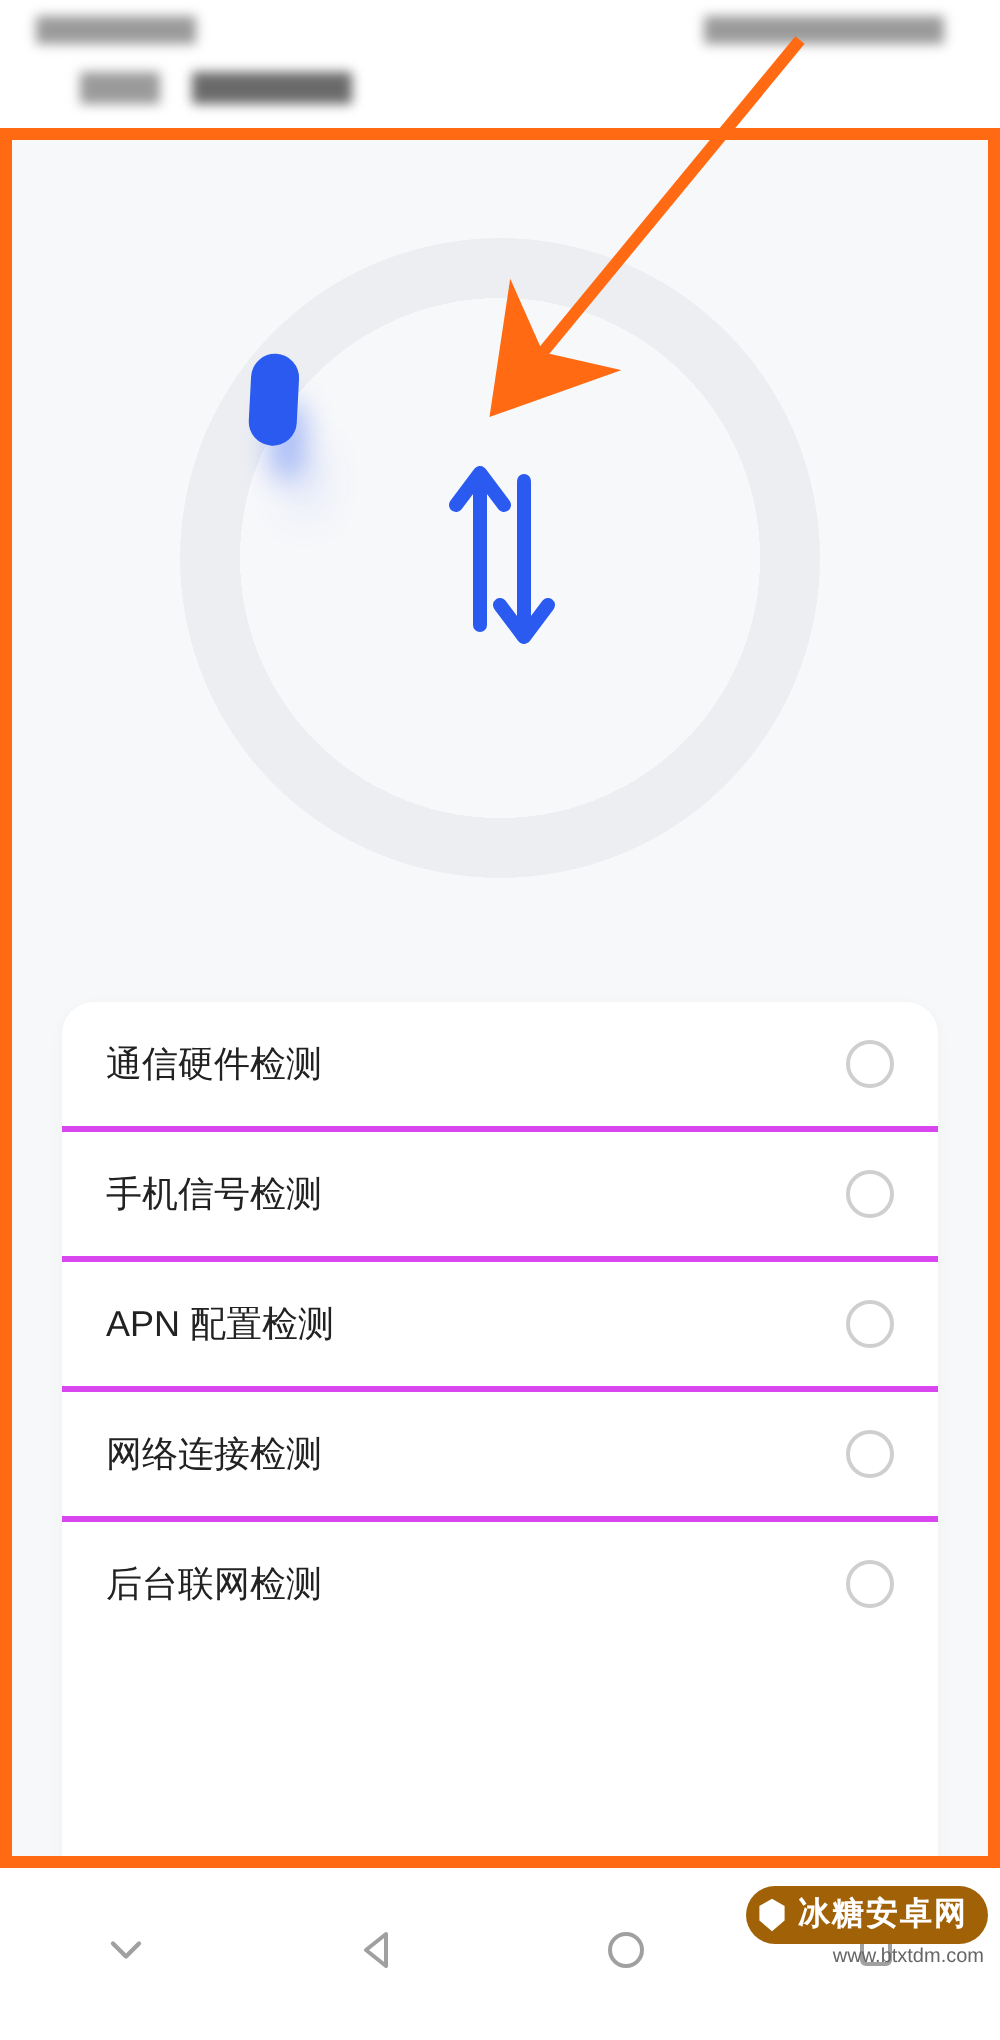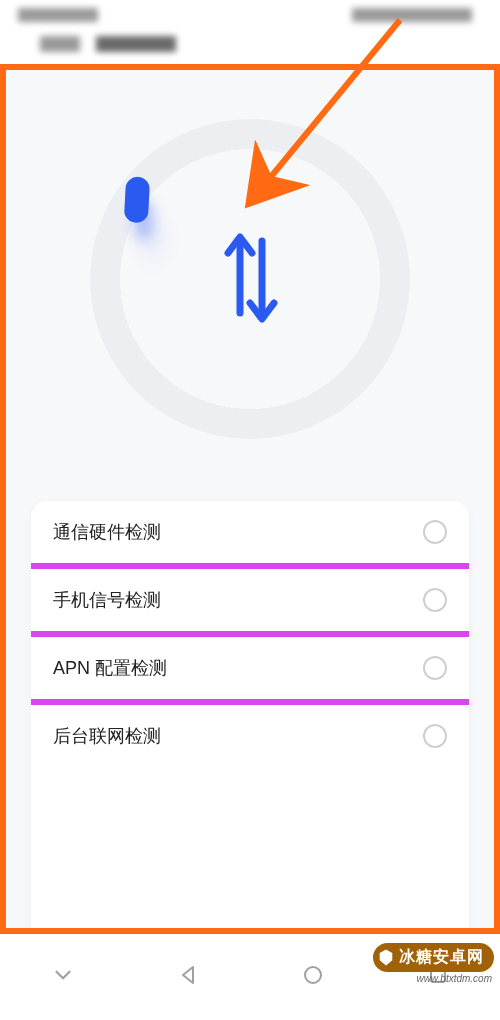--- a/index.html
+++ b/index.html
@@ -138,21 +138,21 @@
     box-shadow: 0 2px 8px rgba(0,0,0,0.04);
     overflow: hidden;
     flex: 1;
   }
   .item {
     display: flex;
     align-items: center;
     justify-content: space-between;
     height: 62px;
     padding: 0 22px;
-    border-bottom: 6px solid #d946ef;
+    border-bottom: 3px solid #d946ef;
     font-size: 18px;
     color: var(--text);
   }
   .item:last-child { border-bottom: none; }
   .radio {
     width: 20px;
     height: 20px;
     border-radius: 50%;
     border: 2px solid var(--radio-ring);
     flex-shrink: 0;
@@ -207,21 +207,20 @@
     border-radius: 4px;
     clip-path: polygon(15% 25%, 50% 5%, 85% 25%, 85% 65%, 50% 95%, 15% 65%);
   }
   .badge-url {
     position: absolute;
     right: 8px;
     bottom: 36px;
     font-size: 10px;
     color: #666;
     z-index: 70;
-    font-style: italic;
   }
 </style>
 </head>
 <body>
 
 <div class="statusbar">
   <div class="blur left"></div>
   <div class="blur right"></div>
 </div>
 <div class="titlebar">
@@ -256,20 +255,24 @@
     </div>
     <div class="item">
       <span>手机信号检测</span>
       <span class="radio"></span>
     </div>
     <div class="item">
       <span>APN 配置检测</span>
       <span class="radio"></span>
     </div>
     <div class="item">
+      <span>网络连接检测</span>
+      <span class="radio"></span>
+    </div>
+    <div class="item">
       <span>后台联网检测</span>
       <span class="radio"></span>
     </div>
   </div>
 </div>
 
 <div class="annot-frame"></div>
 
 <svg class="annot-arrow" style="left:230px; top:10px;" width="200" height="200" viewBox="0 0 200 200">
   <defs>

